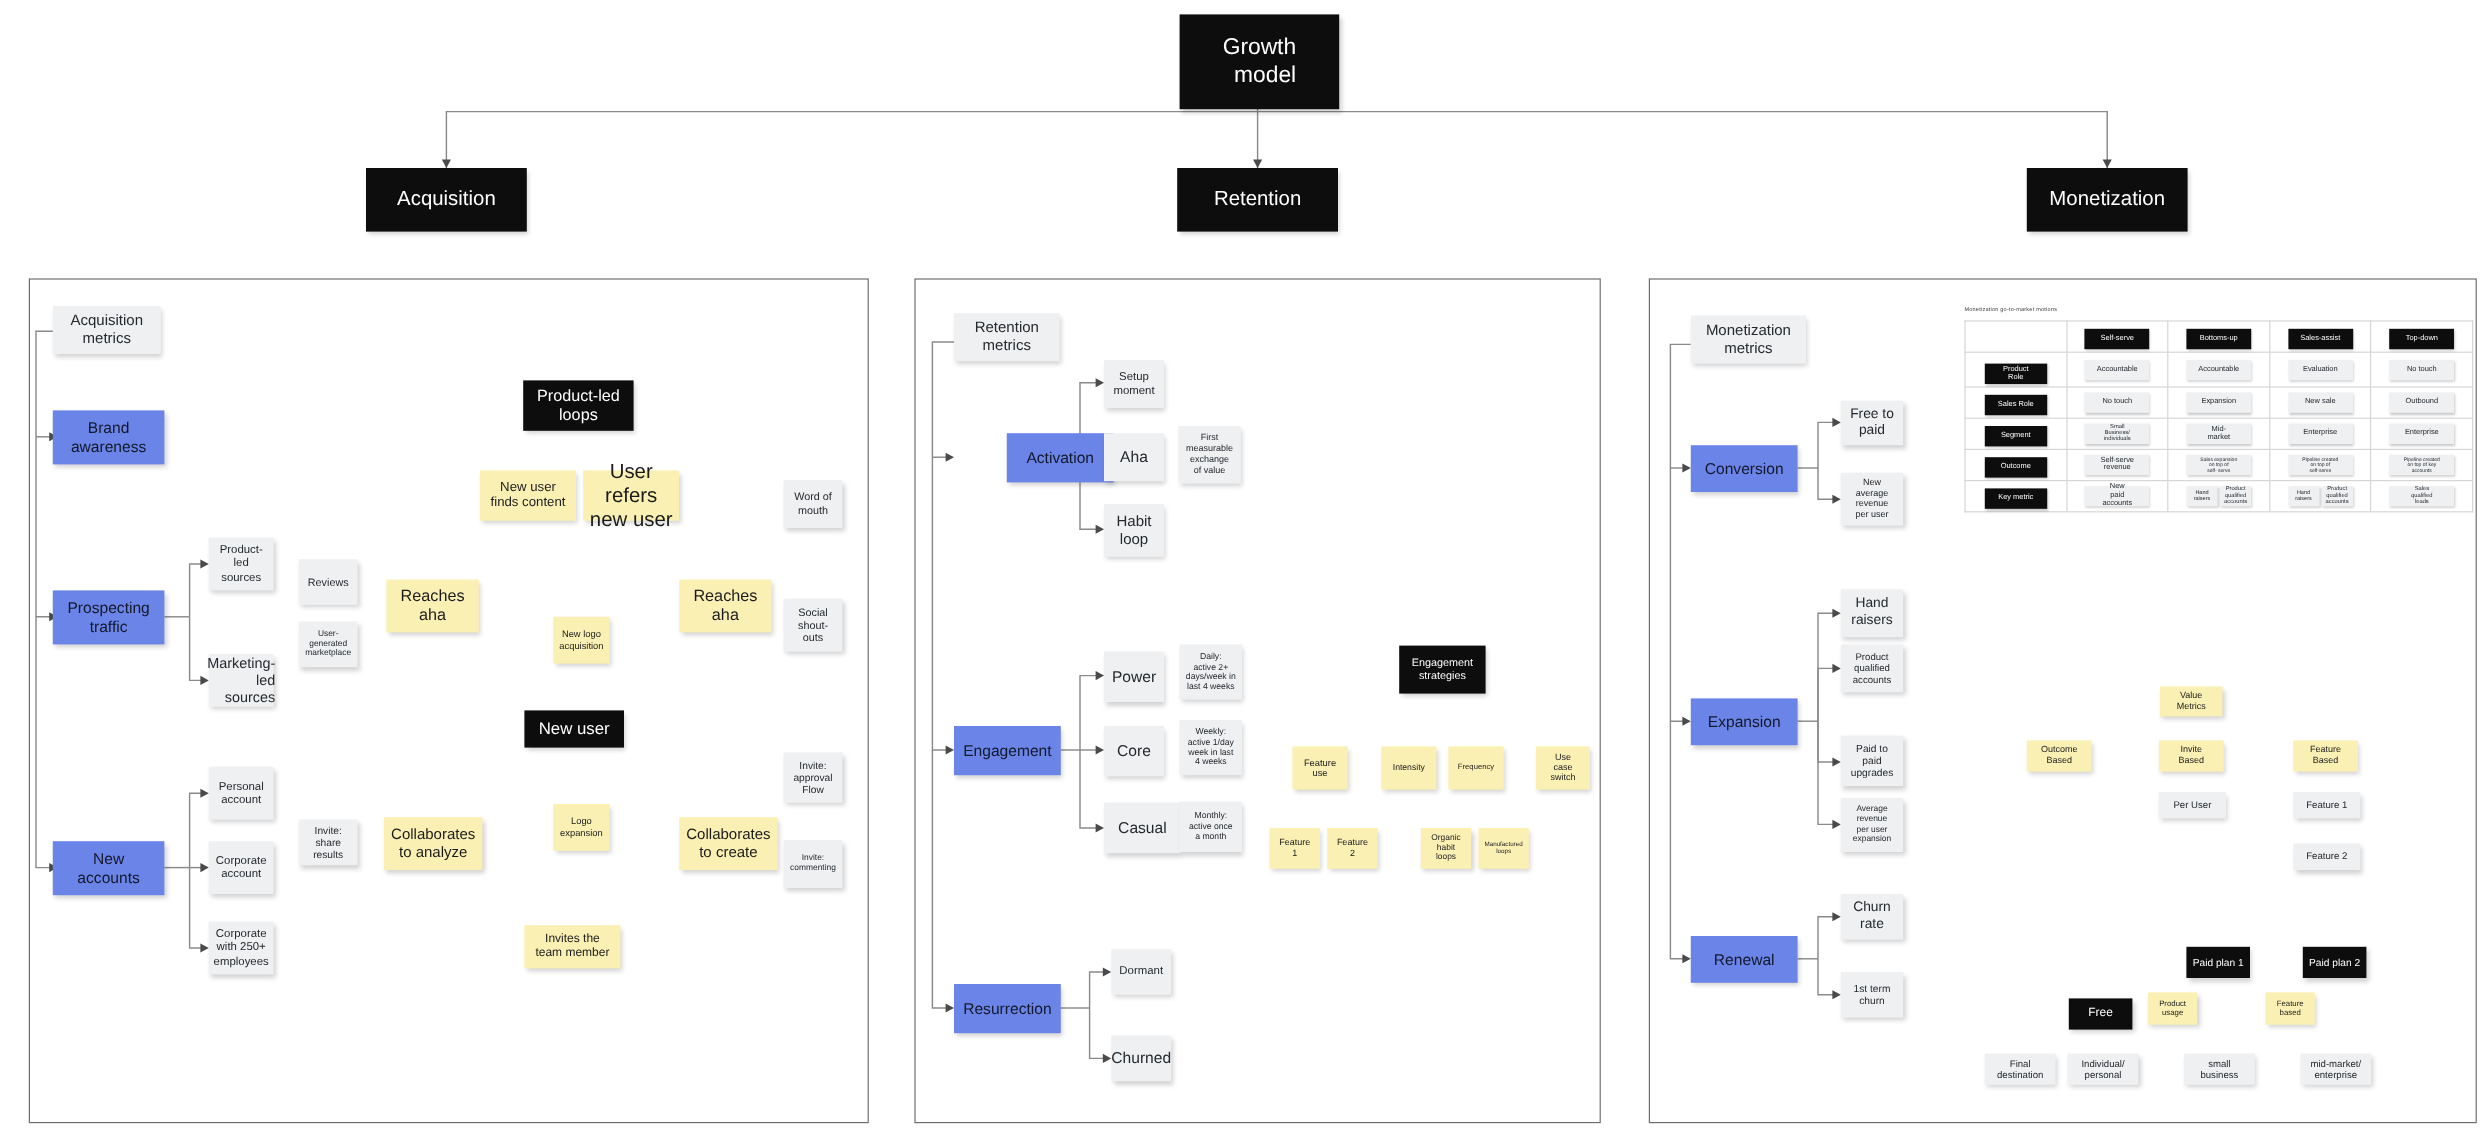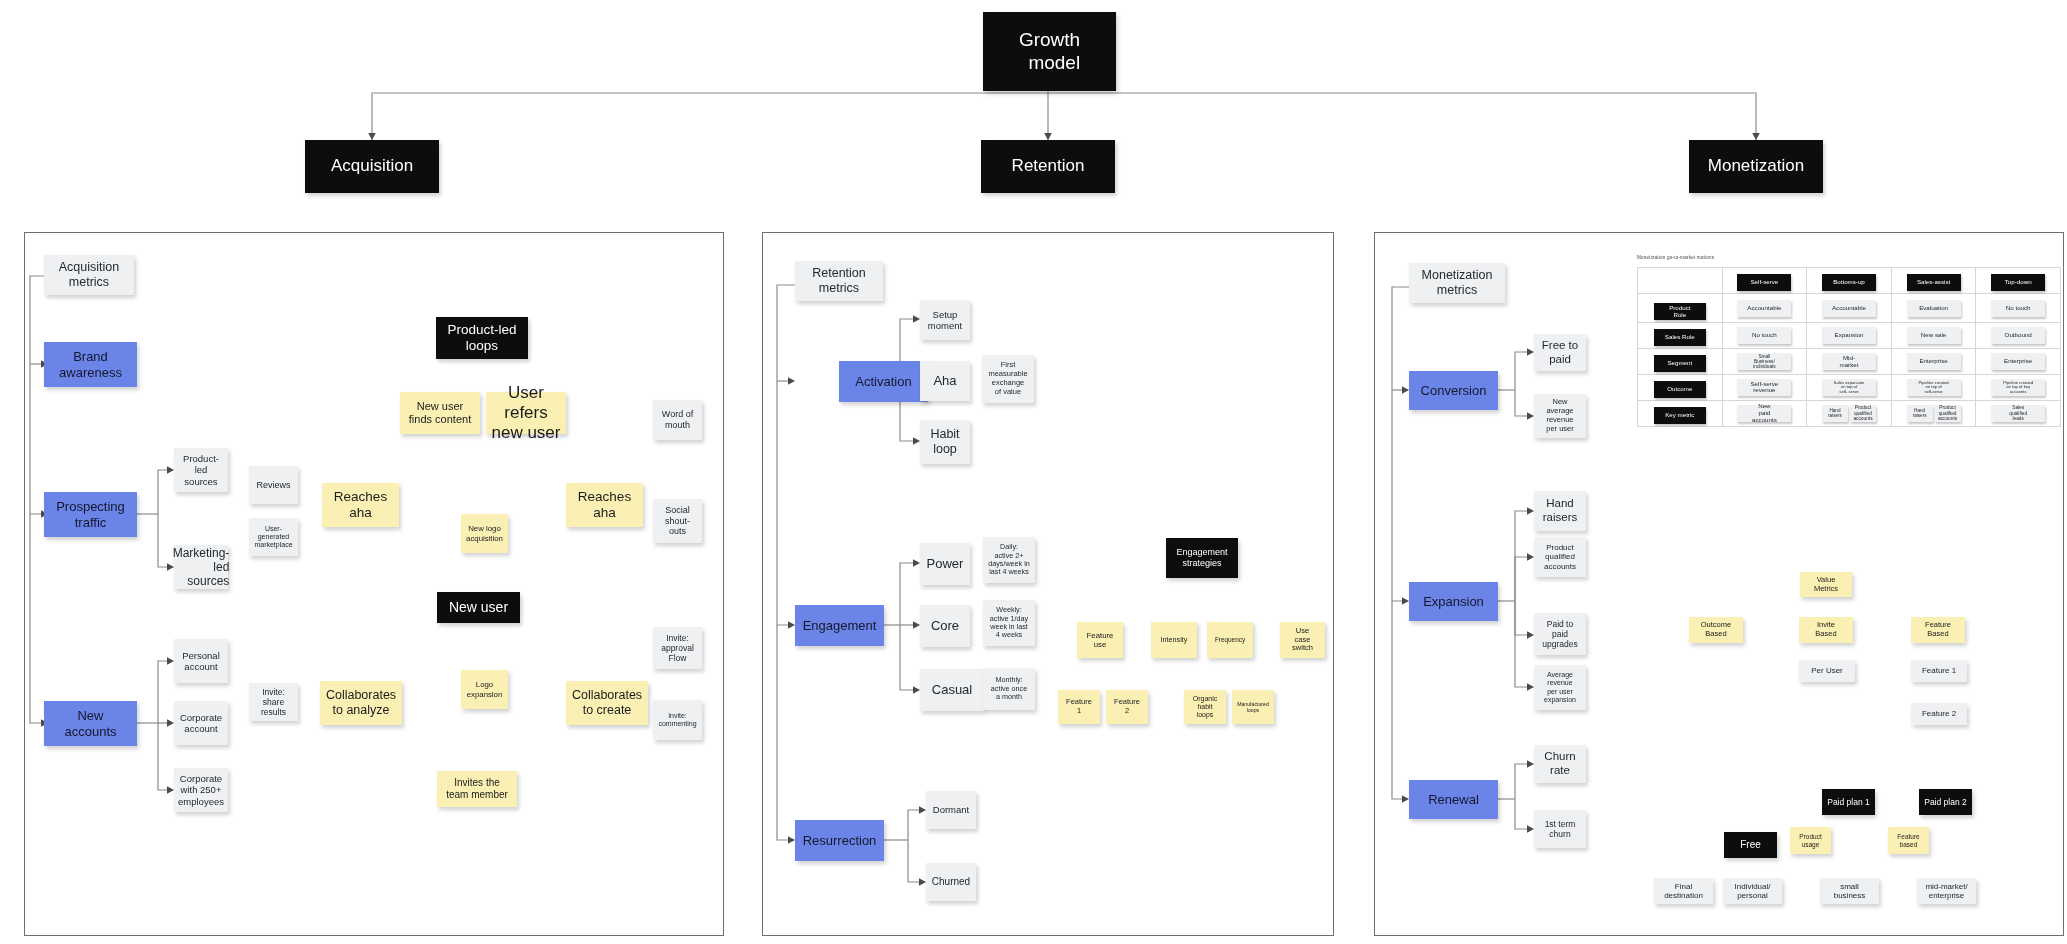--- a/index.html
+++ b/index.html
@@ -325,21 +325,21 @@
 active 1/day
 week in last
 4 weeks</div>
   <div class="node n-grey" style="left:920px;top:669px;width:64px;height:42px;font-size:13px;">Casual</div>
   <div class="node n-grey" style="left:983px;top:668px;width:52px;height:42px;font-size:7.2px;white-space:pre-line;">Monthly:
 active once
 a month</div>
 
   <div class="node n-blue" style="left:795px;top:820px;width:89px;height:41px;font-size:13px;">Resurrection</div>
   <div class="node n-grey" style="left:926px;top:791px;width:50px;height:38px;font-size:9.5px;">Dormant</div>
-  <div class="node n-grey" style="left:926px;top:863px;width:50px;height:38px;font-size:10px;">Churned</div>
+  <div class="node n-grey" style="left:926px;top:863px;width:50px;height:38px;font-size:13px;">Churned</div>
 
   <div class="node n-dark" style="left:1166px;top:538px;width:72px;height:40px;font-size:9px;white-space:pre-line;">Engagement
 strategies</div>
 
   <div class="node n-yellow" style="left:1077px;top:622px;width:46px;height:36px;font-size:7.8px;white-space:pre-line;">Feature
 use</div>
   <div class="node n-yellow" style="left:1151px;top:622px;width:46px;height:36px;font-size:7.2px;white-space:pre-line;">Intensity</div>
   <div class="node n-yellow" style="left:1207px;top:622px;width:46px;height:36px;font-size:6.4px;white-space:pre-line;">Frequency</div>
   <div class="node n-yellow" style="left:1280px;top:622px;width:45px;height:36px;font-size:7.5px;white-space:pre-line;">Use
 case

